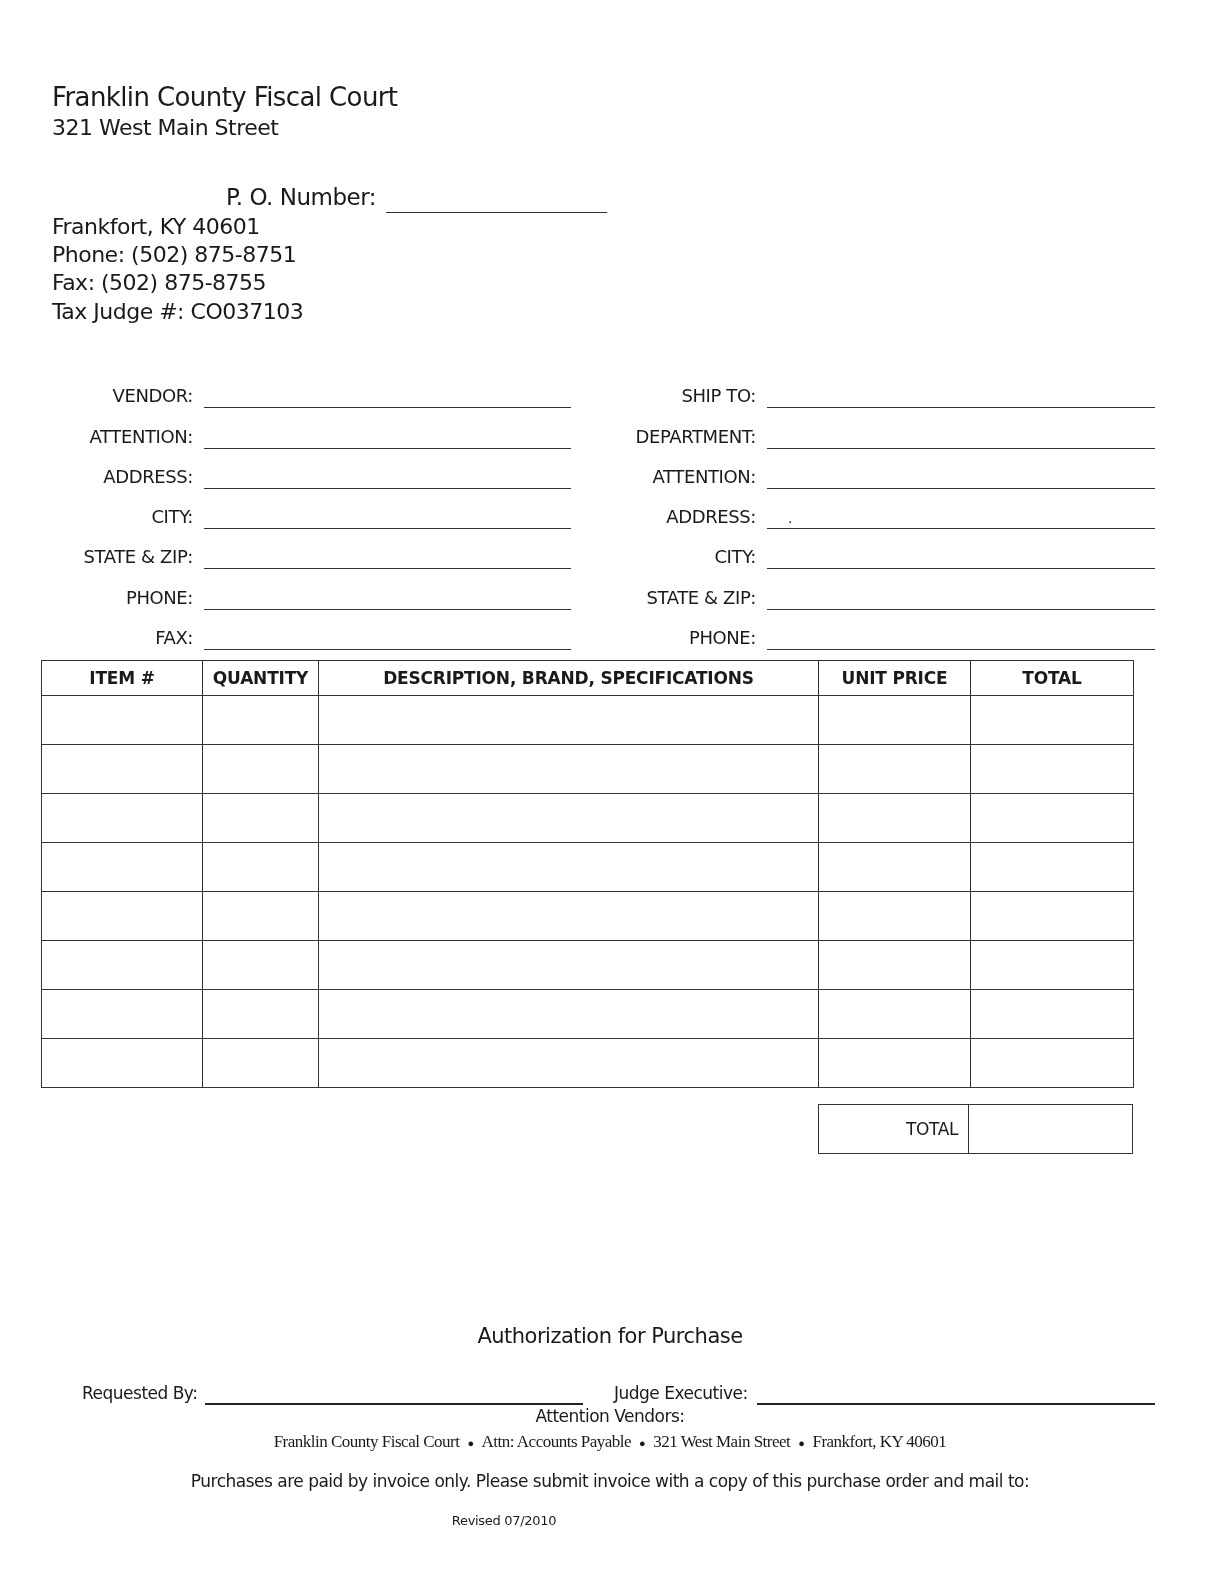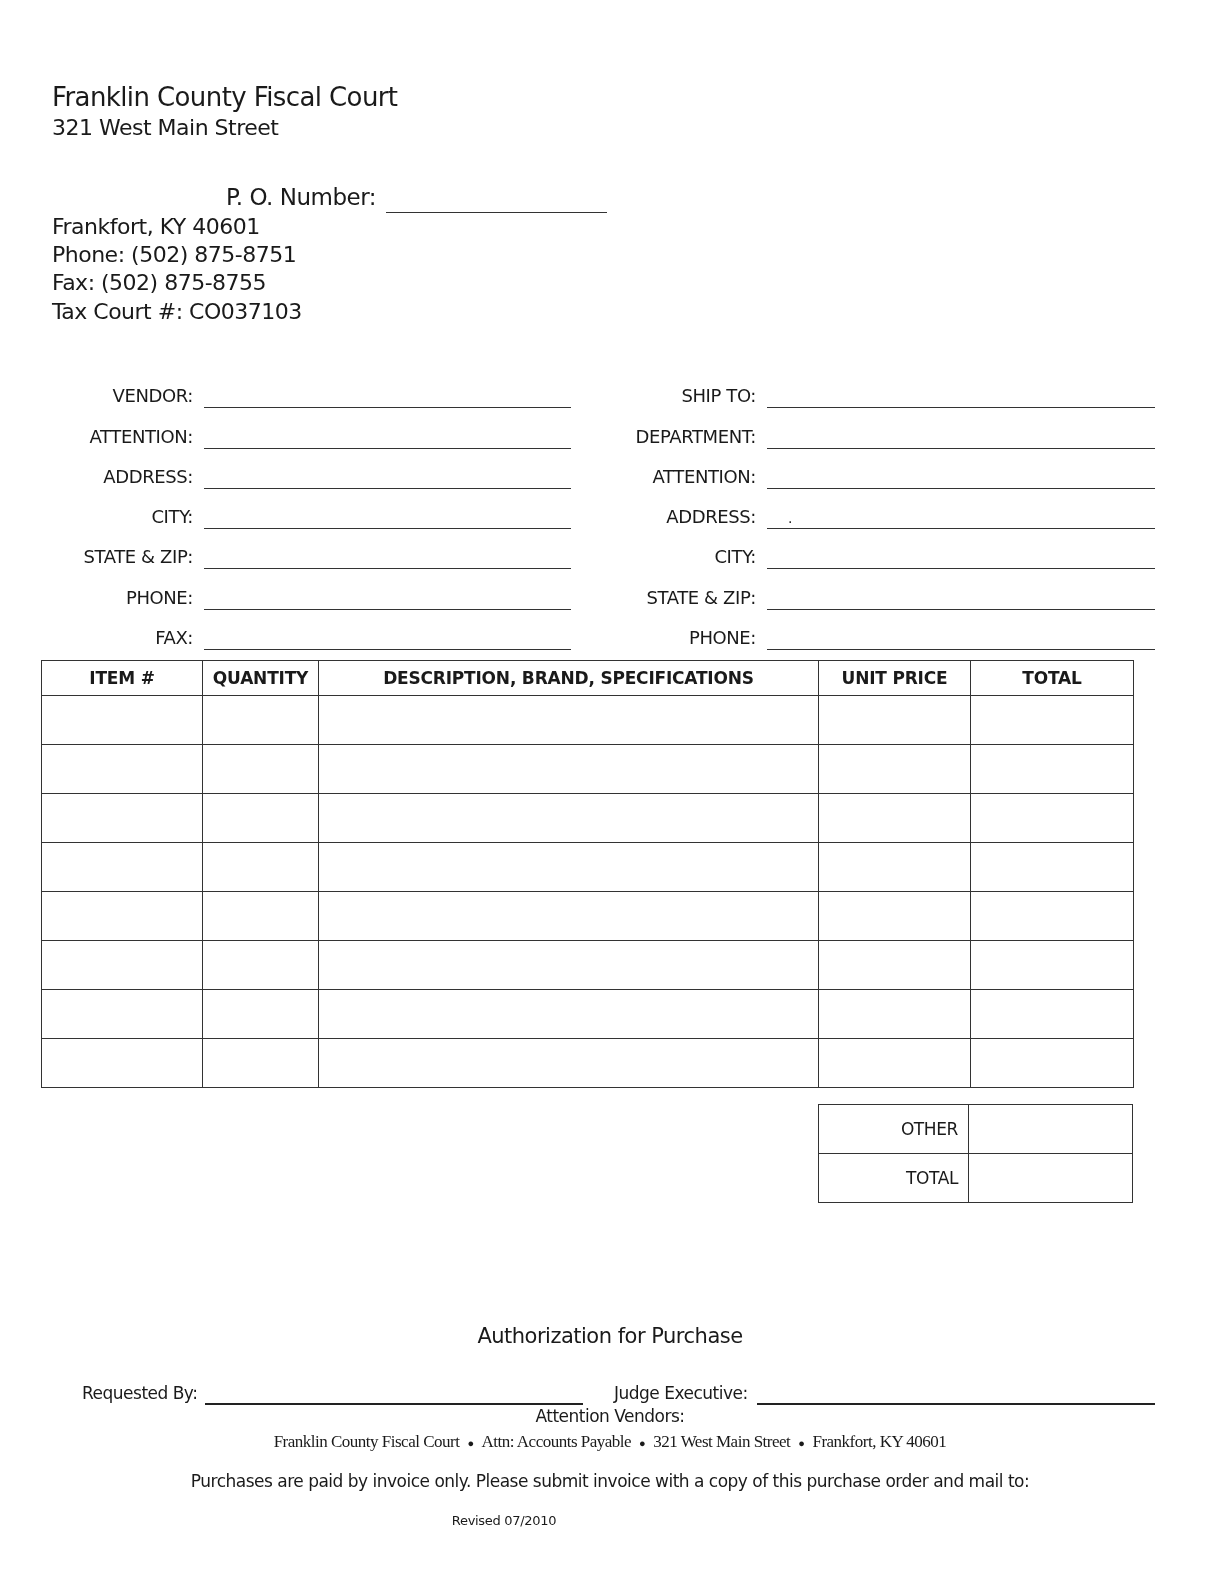--- a/index.html
+++ b/index.html
@@ -38,21 +38,21 @@
 
 <div class="abs org-name">Franklin County Fiscal Court</div>
 <div class="abs org-line" style="top:115px;">321 West Main Street</div>
 
 <div class="abs po-label">P. O. Number:</div>
 <div class="abs po-line"><span></span></div>
 
 <div class="abs org-line" style="top:214px;">Frankfort, KY  40601</div>
 <div class="abs org-line" style="top:242px;">Phone:  (502) 875-8751</div>
 <div class="abs org-line" style="top:270px;">Fax:  (502) 875-8755</div>
-<div class="abs org-line" style="top:299px;">Tax Court #:  CO037103</div>
+<div class="abs org-line" style="top:299px;">Tax Judge #:  CO037103</div>
 
 <div>
   <div class="abs field-label" style="right:1027px; top:385px;">VENDOR:</div>
   <div class="abs field-line" style="left:204px; top:407px; width:367px;"><span class="field-value"></span></div>
 
   <div class="abs field-label" style="right:1027px; top:426px;">ATTENTION:</div>
   <div class="abs field-line" style="left:204px; top:448px; width:367px;"><span class="field-value"></span></div>
 
   <div class="abs field-label" style="right:1027px; top:466px;">ADDRESS:</div>
   <div class="abs field-line" style="left:204px; top:488px; width:367px;"><span class="field-value"></span></div>
@@ -168,24 +168,20 @@
       <td></td>
       <td></td>
       <td></td>
     </tr>
   </tbody>
 </table>
 
 <table class="summary">
   <tbody>
   <tr>
-    <td class="lbl">OTHER</td>
-    <td class="val"></td>
-  </tr>
-  <tr>
     <td class="lbl">TOTAL</td>
     <td class="val"></td>
   </tr>
 </tbody>
   </table>
 
 <div class="abs auth-title">Authorization for Purchase</div>
 
 <div class="abs sig-label" style="left:82px; top:1383px;">Requested By:</div>
 <div class="abs sig-line" style="left:205px; top:1403px; width:378px;"><span></span></div>

